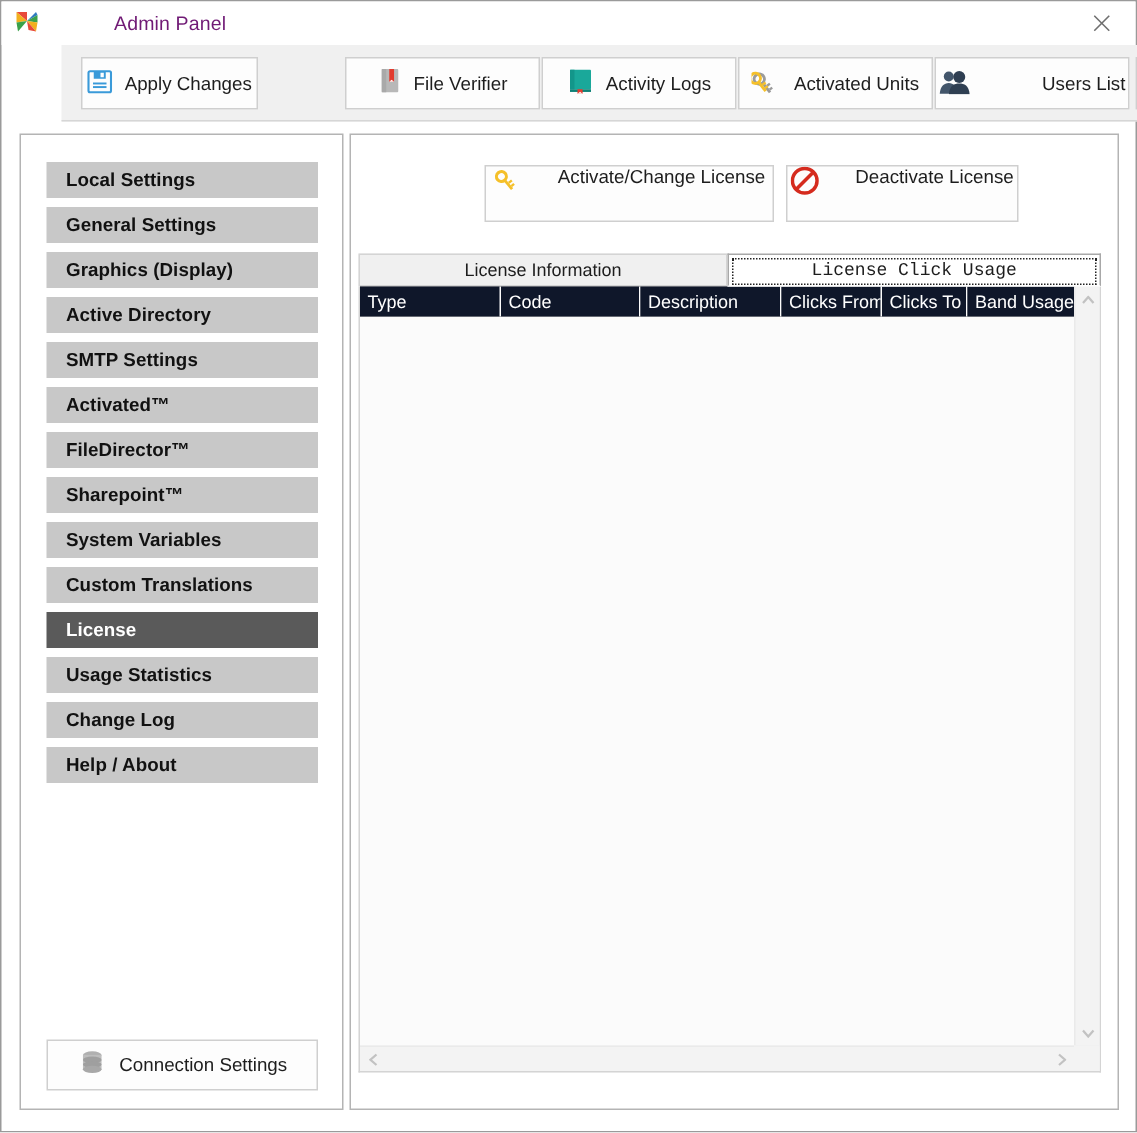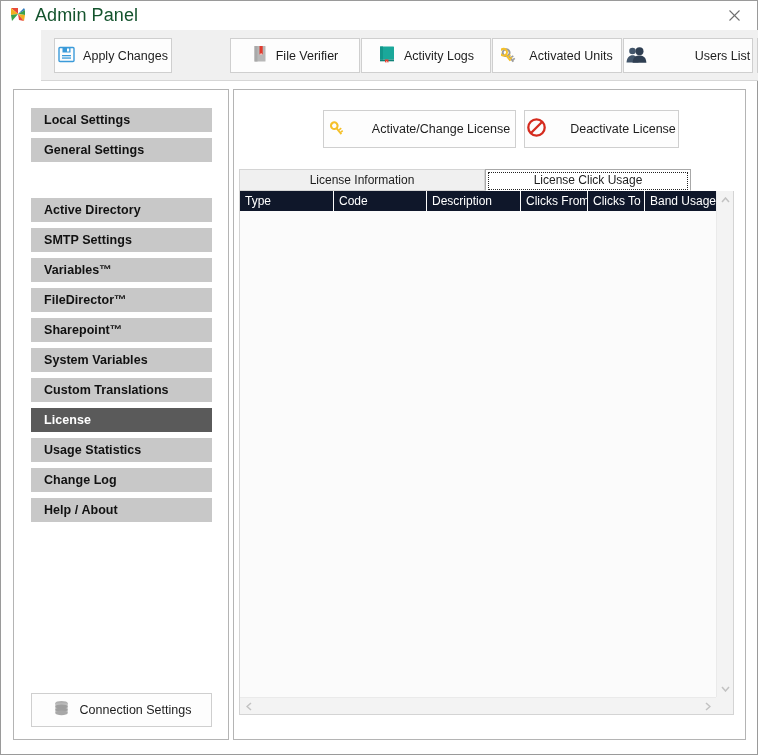--- a/index.html
+++ b/index.html
@@ -23,22 +23,23 @@
     width: 756px; height: 29px;
     background: #ffffff;
     display: flex; align-items: center;
   }
   .app-logo {
     width: 17px; height: 17px;
     margin-left: 9px; margin-right: 8px;
     position: relative; flex: 0 0 auto;
   }
   .title-text {
-    font-size: 18px; color: #14532d;
+    font-size: 13px; color: #701a75;
     letter-spacing: .1px;
+    margin-left: 41px;
   }
   .win-close {
     position: absolute; right: 0; top: 0;
     width: 45px; height: 29px;
     display: flex; align-items: center; justify-content: center;
     color: #7a7a7a; font-size: 14px;
     cursor: default;
   }
   .win-close svg { display:block; }
 
@@ -103,21 +104,21 @@
   .main-panel {
     position: absolute; left: 232px; top: 88px;
     width: 513px; height: 651px;
     background: #ffffff;
     border: 1px solid #b4b4b4;
   }
 
   .mbtn {
     position: absolute; top: 20px; height: 38px;
     background: #fdfdfd; border: 1px solid #cfcfcf;
-    display: flex; align-items: center; justify-content: center;
+    display: flex; justify-content: center;
     gap: 24px; font-size: 12.5px; color: #1d1d1d;
     cursor: default;
   }
   .mbtn-activate { left: 89px; width: 193px; }
   .mbtn-deactivate { left: 290px; width: 155px; }
 
   
   .tabstrip {
     position: absolute; left: 5px; top: 79px;
     width: 495px; height: 22px;
@@ -129,25 +130,26 @@
     cursor: default;
   }
   .tab-info {
     left: 0; width: 246px;
     background: #f0f0f0;
     border: 1px solid #d4d4d4;
     border-bottom: 1px solid #d4d4d4;
     justify-content: center;
   }
   .tab-usage {
-    left: 246px; width: 206px;
+    left: 246px; width: 249px;
     background: #ffffff;
     border: 1px solid #a8a8a8;
     border-bottom: 1px solid #ffffff;
     z-index: 3;
+    font-family: Liberation Mono, monospace;
   }
   .tab-usage .focus-ring {
     position: absolute; left: 2px; top: 2px; right: 2px; bottom: 0;
     border: 1px dotted #222; 
     pointer-events: none;
   }
 
   
   .grid {
     position: absolute; left: 5px; top: 101px;
@@ -328,28 +330,31 @@
     </div>
   </div>
 
   <div class="sidebar-panel">
     <div class="side-item" style="top:18px">
         <span>Local Settings</span>
       </div>
     <div class="side-item" style="top:48px">
         <span>General Settings</span>
       </div>
+    <div class="side-item" style="top:78px">
+        <span>Graphics (Display)</span>
+      </div>
     <div class="side-item" style="top:108px">
         <span>Active Directory</span>
       </div>
     <div class="side-item" style="top:138px">
         <span>SMTP Settings</span>
       </div>
     <div class="side-item" style="top:168px">
-        <span>Variables™</span>
+        <span>Activated™</span>
       </div>
     <div class="side-item" style="top:198px">
         <span>FileDirector™</span>
       </div>
     <div class="side-item" style="top:228px">
         <span>Sharepoint™</span>
       </div>
     <div class="side-item" style="top:258px">
         <span>System Variables</span>
       </div>

